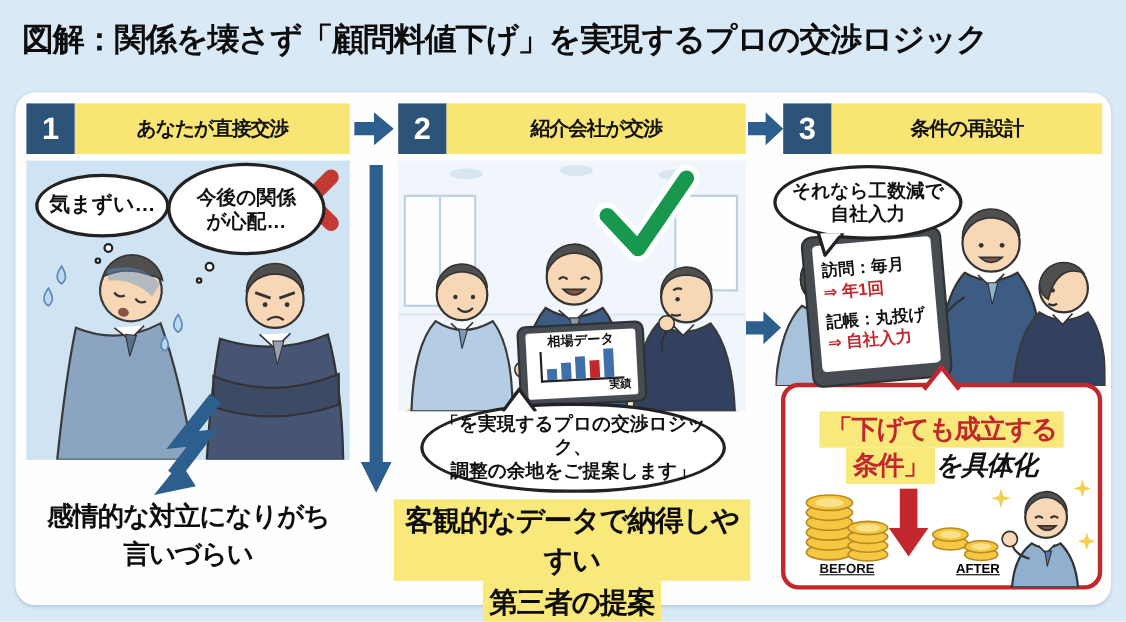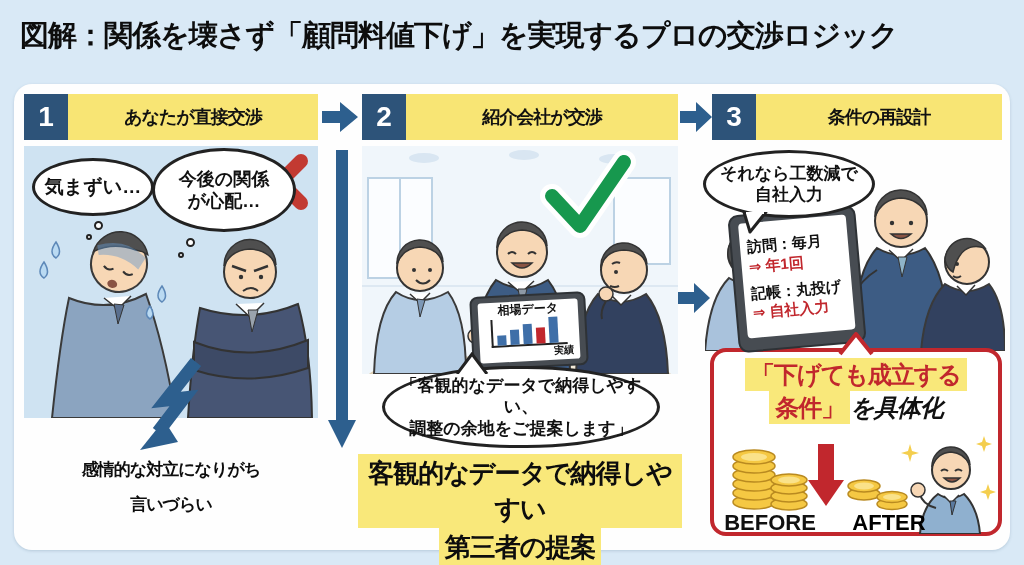--- a/index.html
+++ b/index.html
@@ -83,26 +83,26 @@
     display:flex; flex-direction:column; justify-content:center; padding-left:7px; gap:1px;
   }
   .t3-line { font-size:15px; font-weight:800; line-height:1.25; white-space:nowrap; }
   .t3-black { color:#111; }
   .t3-red { color:#c1272d; }
 
   
   .result-box {
     left:710px; top:348px; width:292px; height:188px;
     background:#fff; border:4px solid #c1272d; border-radius:16px;
-    z-index:2; text-align:center; padding-top:6px;
+    z-index:2; text-align:center; padding-top:22px;
   }
   .rb-line { font-size:24px; font-weight:800; line-height:1.3; letter-spacing:-1px; }
   .rb-red { color:#c1272d; }
   .rb-black { color:#111;font-style:italic; }
-  .before-after { font-size:22px; font-weight:800; letter-spacing:0; }
+  .before-after { font-size:12px; font-weight:800; letter-spacing:0;text-decoration:underline; }
 </style>
 </head>
 <body>
 
 <div class="stage">
 
   <div class="abs page-title">図解：関係を壊さず「顧問料値下げ」を実現するプロの交渉ロジック</div>
 
   <div class="abs card"></div>
 
@@ -189,21 +189,21 @@
   <svg class="abs" style="left:250px; top:152px;" width="60" height="60">
     <line x1="9" y1="9" x2="51" y2="51" stroke="#c23a32" stroke-width="14" stroke-linecap="round"></line>
     <line x1="51" y1="9" x2="9" y2="51" stroke="#c23a32" stroke-width="14" stroke-linecap="round"></line>
   </svg>
 
   <svg class="abs" style="left:128px; top:356px;" width="84" height="96">
     <polyline points="68,6 38,44 56,42 30,76" fill="none" stroke="#2d5f8e" stroke-width="13"></polyline>
     <polygon points="12,94 36,64 50,86" fill="#2d5f8e"></polygon>
   </svg>
 
-  <div class="abs caption" style="left:24px; top:452px; width:294px; font-size:17px; line-height:35px;">
+  <div class="abs caption" style="left:24px; top:452px; width:294px; font-size:24px; line-height:35px;">
     <div>感情的な対立になりがち</div>
     <div>言いづらい</div>
   </div>
 
   <div class="abs illu2">
     <svg width="316" height="228" viewBox="0 0 316 228">
 
       <ellipse cx="62" cy="12" rx="15" ry="5" fill="#d9e6f2"></ellipse>
       <ellipse cx="162" cy="9" rx="15" ry="5" fill="#d9e6f2"></ellipse>
       <ellipse cx="252" cy="13" rx="15" ry="5" fill="#d9e6f2"></ellipse>
@@ -269,21 +269,21 @@
           <div class="mini-bar" style="height: 26px; background: rgb(63, 111, 168);"></div>
         </div>
       <div class="t-label">実績</div>
     </div>
   </div>
 
   <svg class="abs" style="left:455px; top:352px; z-index:5;" width="34" height="22">
     <path d="M2,22 L17,2 L32,22" fill="#ffffff" stroke="#222" stroke-width="3"></path>
   </svg>
   <div class="abs bubble" style="left:382px; top:366px; width:278px; height:82px; font-size:17px; border-radius:48%/50%;">
-    <span>「客観的なデータで納得しやすい、</span>
+    <span>「を実現するプロの交渉ロジック、</span>
     <span>調整の余地をご提案します」</span>
   </div>
 
   <div class="abs caption" style="left:358px; top:454px; width:324px; font-size:26px; line-height:36px;">
     <div><span class="hl">客観的なデータで納得しやすい</span></div>
     <div><span class="hl">第三者の提案</span></div>
   </div>
 
   <div class="abs illu3">
     <svg width="300" height="205" viewBox="0 0 300 205">

